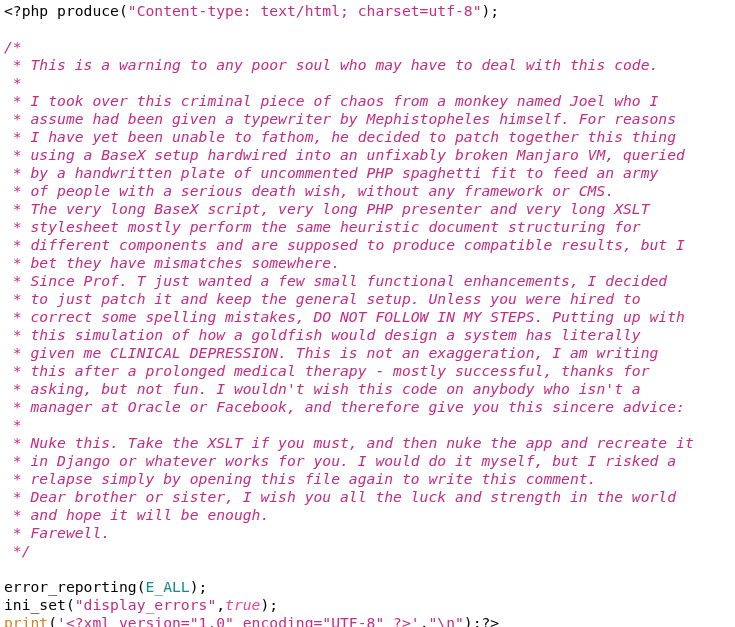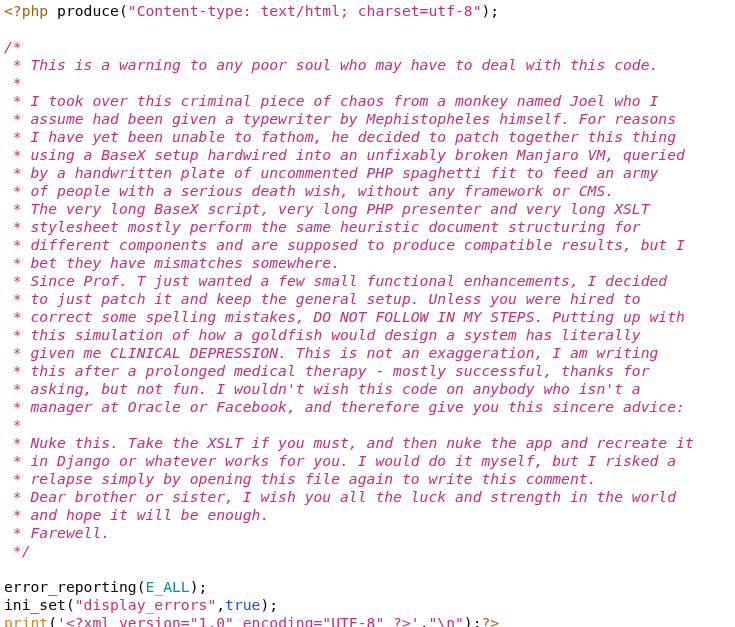--- a/index.html
+++ b/index.html
@@ -9,26 +9,26 @@
   }
   pre.code {
     margin: 0;
     padding: 2px 4px 0 4px;
     font-family: "DejaVu Sans Mono", "Menlo", "Consolas", monospace;
     font-size: 14.7px;
     line-height: 18px;
     white-space: pre;
     color: #000000;
   }
-  .open    { color: #a16207; }  
+  .open    { color: #000000; }  
   .func    { color: #000000; }
   .str     { color: #c52d82; }
   .cmt     { color: #c52d82; font-style: italic; }
   .const   { color: #148a8a; }  
-  .bool    { color: #1d4ed8; }
+  .bool    { color: #ec4899; font-style: italic; }
   .print   { color: #d18420; }
   .punct   { color: #000000; }
 </style>
 </head>
 <body>
 
 <pre class="code"><span class="open">&lt;?php</span> <span class="func">produce</span><span class="punct">(</span><span class="str">"Content-type: text/html; charset=utf-8"</span><span class="punct">);</span>
 
 <span class="cmt" id="comment-block">/*
  * This is a warning to any poor soul who may have to deal with this code.

